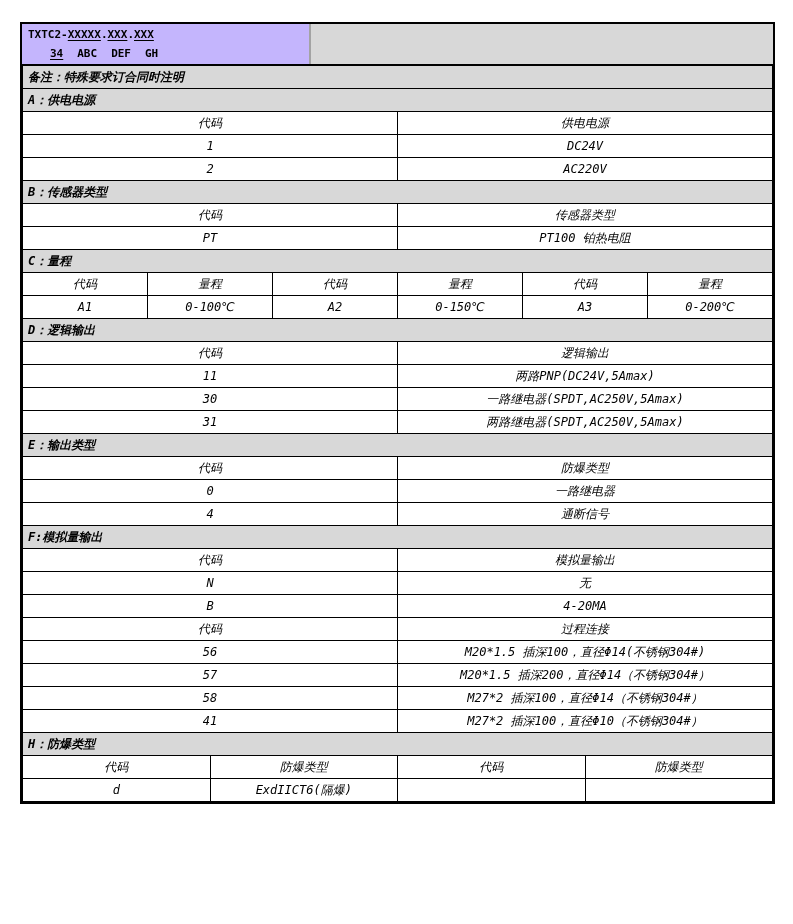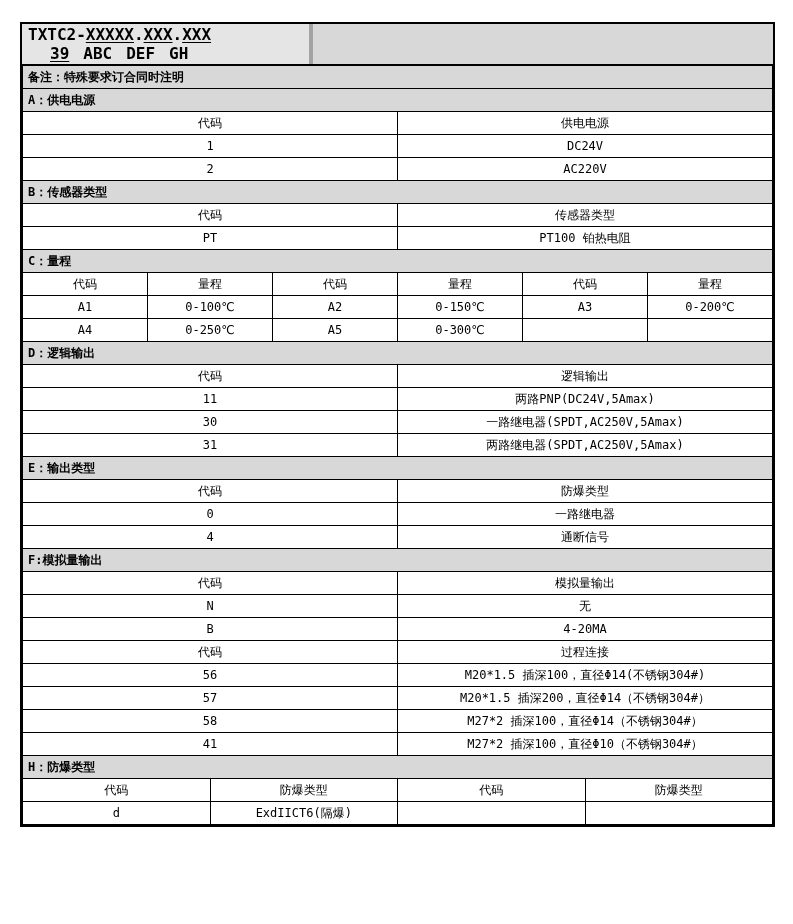--- a/index.html
+++ b/index.html
@@ -3,44 +3,44 @@
 <meta charset="utf-8">
 <style>
   html,body{margin:0;padding:0;background:#ffffff;}
   body{width:793px;height:924px;position:relative;color:#000;
        font-family:"DejaVu Sans Mono","DejaVu Sans",monospace;}
   .sheet{position:absolute;left:20px;top:22px;width:755px;}
   .outer{border:2px solid #000;background:#fff;}
 
   
   .model-box{display:flex;border-bottom:1px solid #000;height:40px;}
-  .model-left{width:281px;border-right:4px solid #a3a3a3;background:#e5e5e5;
-              padding:1px 0 0 6px;font-weight:bold;font-size:16px;line-height:19px;
+  .model-left{width:281px;border-right:2px solid #a3a3a3;background:#c4b5fd;
+              padding:1px 0 0 6px;font-weight:bold;font-size:11px;line-height:19px;
               white-space:nowrap;}
   .model-right{flex:1;background:#d8d8d8;}
   .u{text-decoration:underline;text-underline-offset:2px;}
   .ml2{padding-left:22px;}
   .ml2 span{margin-right:14px;}
 
   
-  table.spec{width:100%;border-collapse:collapse;table-layout:fixed;font-size:12px;}
+  table.spec{width:100%;border-collapse:collapse;table-layout:fixed;font-size:12px;font-style:italic;}
   table.spec td{border:1px solid #000;height:22px;text-align:center;
                 padding:0 2px;overflow:hidden;white-space:nowrap;font-size:12px;}
   tr.sec td{background:#d8d8d8;text-align:left;font-weight:bold;padding-left:5px;}
 </style>
 </head>
 <body>
 
 <div class="sheet">
   <div class="outer">
 
     <div class="model-box">
       <div class="model-left">
         <div><span>TXTC2-</span><span class="u">XXXXX</span><span>.</span><span class="u">XXX</span><span>.</span><span class="u">XXX</span></div>
-        <div class="ml2"><span class="u">39</span><span>ABC</span><span>DEF</span><span>GH</span></div>
+        <div class="ml2"><span class="u">34</span><span>ABC</span><span>DEF</span><span>GH</span></div>
       </div>
       <div class="model-right"></div>
     </div>
 
     <table class="spec">
       <colgroup>
           <col span="12" style="width:8.3333%">
         </colgroup>
       <tbody>
 
@@ -87,28 +87,20 @@
         <td colspan="2">代码</td>
         <td colspan="2">量程</td>
       </tr>
       <tr>
         <td colspan="2">A1</td>
         <td colspan="2">0-100℃</td>
         <td colspan="2">A2</td>
         <td colspan="2">0-150℃</td>
         <td colspan="2">A3</td>
         <td colspan="2">0-200℃</td>
-      </tr>
-      <tr>
-        <td colspan="2">A4</td>
-        <td colspan="2">0-250℃</td>
-        <td colspan="2">A5</td>
-        <td colspan="2">0-300℃</td>
-        <td colspan="2"></td>
-        <td colspan="2"></td>
       </tr>
 
       <tr class="sec">
         <td colspan="12">D：逻辑输出</td>
       </tr>
       <tr>
         <td colspan="6">代码</td>
         <td colspan="6">逻辑输出</td>
       </tr>
       <tr>

